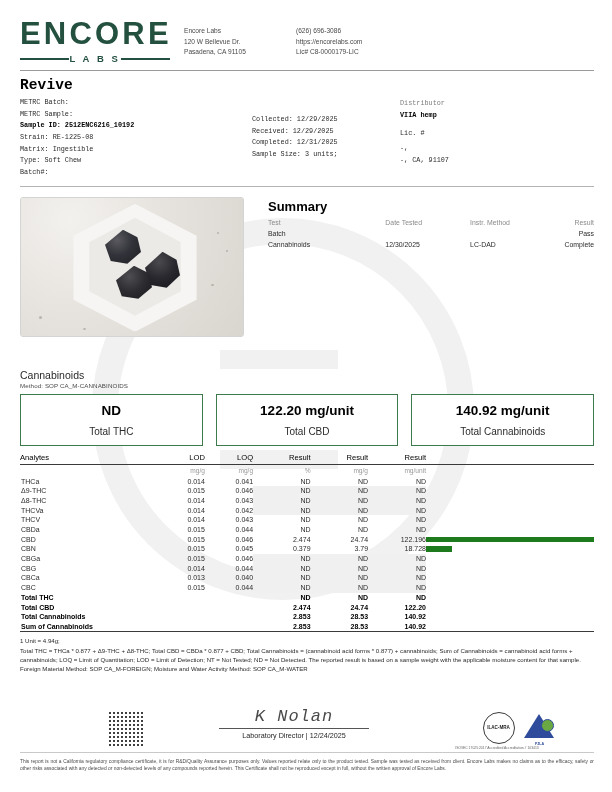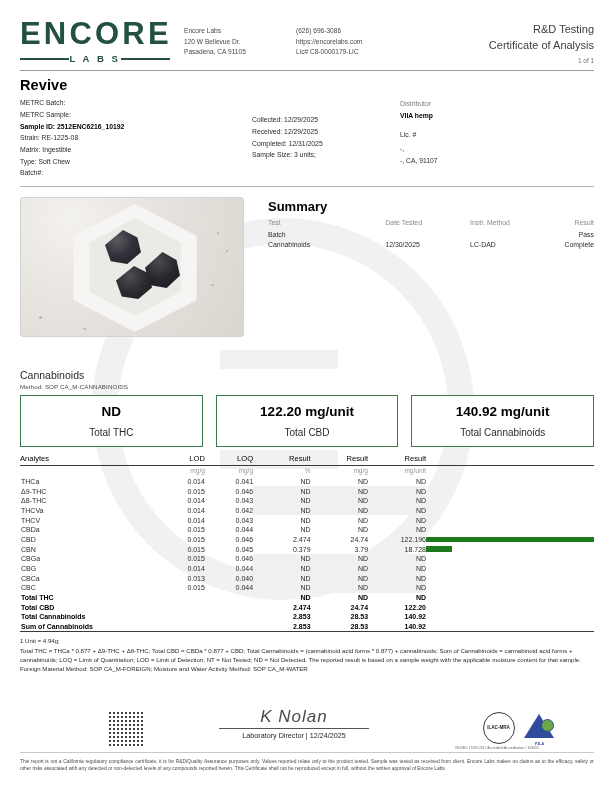--- a/index.html
+++ b/index.html
@@ -58,21 +58,21 @@
   }
   .header-right{
     margin-left:auto;text-align:right;padding-top:8px;padding-right:2px;
   }
   .header-right .l1{font-size:11px;color:#3d3d3d;line-height:1.42;}
   .header-right .l2{font-size:11px;color:#3d3d3d;line-height:1.42;}
   .header-right .pg{font-size:6.4px;color:#707070;margin-top:4px;}
   .hr-main{border:0;border-top:1.3px solid #9a9a9a;margin:6px 18px 0 20px;}
 
   
-  .sample{padding:6px 18px 0 20px;position:relative;}
+  .sample{padding:6px 18px 0 20px;position:relative;font-family:Liberation Mono, monospace;}
   .sample h1{
     font-size:14.5px;font-weight:bold;margin:0 0 4px 0;color:#000;
     letter-spacing:.1px;
   }
   .info-grid{display:flex;font-size:6.8px;line-height:1.72;color:#2b2b2b;}
   .col-a{flex:0 0 232px;}
   .col-b{flex:0 0 148px;}
   .col-c{flex:1;}
   .col-b{padding-top:17px;}
   .col-c{padding-top:1px;}
@@ -180,21 +180,21 @@
   .qr{
     width:34px;height:34px;margin-left:88px;margin-top:5px;
     background:
       repeating-linear-gradient(0deg,#222 0 2px,#fff 2px 4px),
       repeating-linear-gradient(90deg,#222 0 2px,#fff 2px 4px);
     background-blend-mode:screen;
     border:1px solid #fff;
   }
   .sigmid{flex:1;text-align:center;position:relative;}
   .scrawl{
-    height:22px;font-family:Liberation Sans, sans-serif;font-style:italic;
+    height:22px;font-family:Liberation Mono, monospace;font-style:italic;
     font-size:17px;color:#4a4a4a;line-height:22px;letter-spacing:1px;
   }
   .sigline{
     width:150px;height:1px;background:#555;margin:0 auto 2px auto;
   }
   .signame{font-size:7.2px;color:#1f1f1f;line-height:1.5;}
   .sigrole{font-size:7.2px;color:#1f1f1f;line-height:1.5;}
   .accred{width:150px;display:flex;align-items:center;justify-content:center;
     gap:9px;margin-top:6px;}
   .ilac{
@@ -268,25 +268,20 @@
         <div>120 W Bellevue Dr.</div>
         <div>Pasadena, CA 91105</div>
       </div>
 
       <div class="lab-contact">
         <div>(626) 696-3086</div>
         <div>https://encorelabs.com</div>
         <div>Lic# C8-0000179-LIC</div>
       </div>
 
-      <div class="header-right">
-        <div class="l1">R&amp;D Testing</div>
-        <div class="l2">Certificate of Analysis</div>
-        <div class="pg">1 of 1</div>
-      </div>
     </div>
     <hr class="hr-main">
 
     <div class="sample">
       <h1>Revive</h1>
       <div class="info-grid">
         <div class="col-a">
           <div>METRC Batch:</div>
           <div>METRC Sample:</div>
           <div class="b">Sample ID: 2512ENC6216_10192</div>

